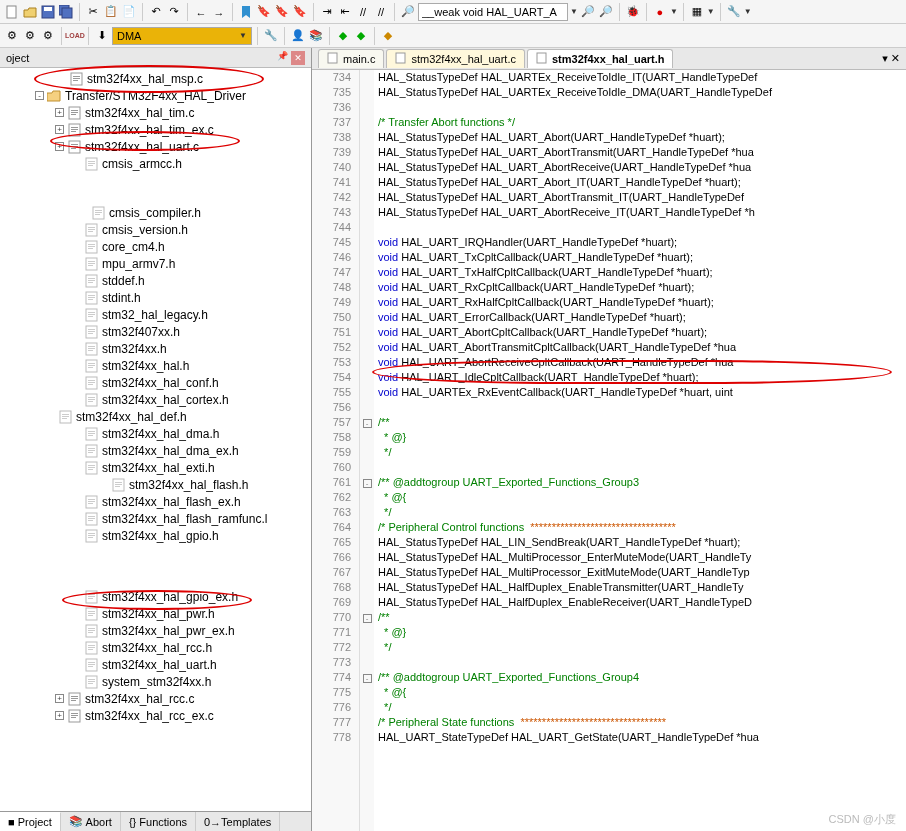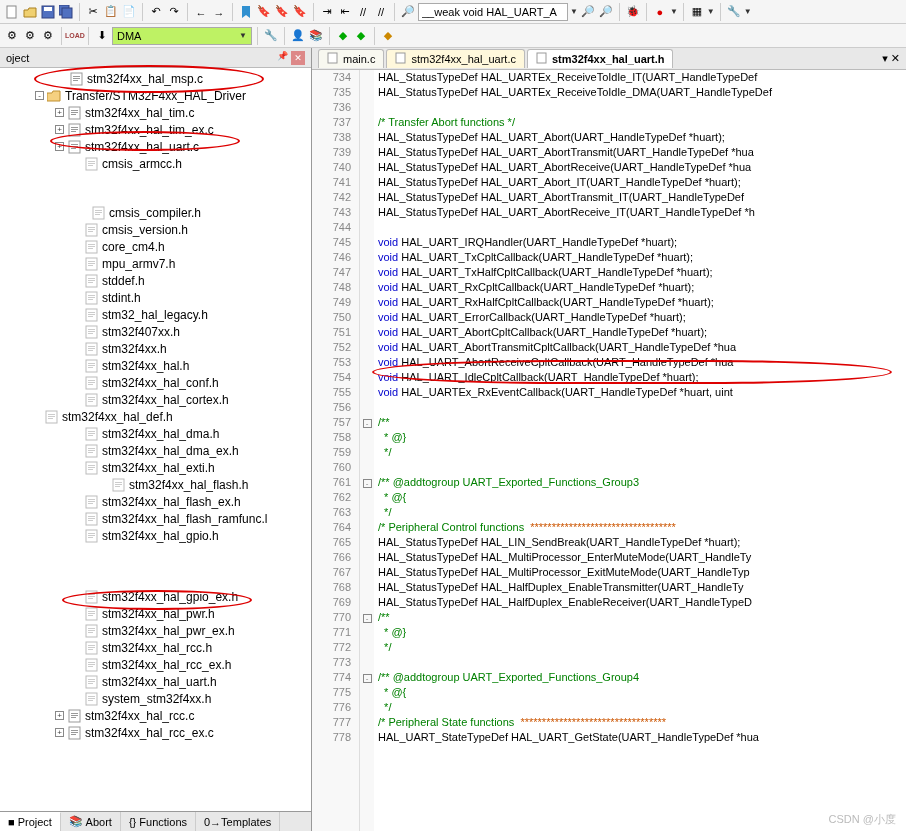--- a/index.html
+++ b/index.html
@@ -3,21 +3,21 @@
 <meta charset="utf-8">
 <style>
 * { margin: 0; padding: 0; box-sizing: border-box; font-family: "Segoe UI", Tahoma, sans-serif; font-size: 11px; }
 body { background: #f0f0f0; width: 906px; height: 831px; overflow: hidden; display: flex; flex-direction: column; }
 .toolbar { background: #f5f5f5; border-bottom: 1px solid #ccc; padding: 2px 4px; display: flex; align-items: center; gap: 2px; flex-wrap: wrap; min-height: 24px; }
 .toolbar-icon { width: 16px; height: 16px; display: inline-flex; align-items: center; justify-content: center; cursor: pointer; border: 1px solid transparent; }
 .sep { width: 1px; height: 18px; background: #ccc; margin: 0 3px; }
 .search-box { display: flex; align-items: center; gap: 2px; }
 .search-input { border: 1px solid #aaa; padding: 1px 3px; width: 150px; height: 18px; font-size: 11px; }
 .dropdown-arrow { font-size: 8px; color: #333; }
-.combo { border: 1px solid #aaa; padding: 1px 4px; width: 140px; height: 18px; background: #bef264; display: flex; align-items: center; justify-content: space-between; }
+.combo { border: 1px solid #aaa; padding: 1px 4px; width: 140px; height: 18px; background: #eab308; display: flex; align-items: center; justify-content: space-between; }
 .main-area { flex: 1; display: flex; overflow: hidden; }
 .project-panel { width: 312px; border-right: 1px solid #999; background: #fff; display: flex; flex-direction: column; }
 .panel-header { background: #e8e8e8; border-bottom: 1px solid #bbb; padding: 2px 6px; display: flex; align-items: center; justify-content: space-between; height: 20px; }
 .panel-close-btn { width: 14px; height: 14px; background: #d88; color: #fff; display: flex; align-items: center; justify-content: center; font-size: 9px; cursor: pointer; }
 .tree { flex: 1; overflow-y: auto; overflow-x: hidden; padding: 2px 0; font-size: 12px; }
 .tree-node { display: flex; align-items: center; height: 17px; white-space: nowrap; cursor: default; padding-left: 30px; }
 .tree-node .exp { width: 9px; height: 9px; border: 1px solid #888; display: flex; align-items: center; justify-content: center; font-size: 8px; line-height: 1; margin-right: 3px; color: #444; }
 .tree-node .noexp { width: 11px; margin-right: 3px; }
 .file-icon { width: 14px; height: 14px; margin-right: 4px; display: inline-flex; align-items: center; justify-content: center; }
 .folder-open { color: #d4a040; }
@@ -356,21 +356,21 @@
           <span class="file-icon file-h">
             <svg width="13" height="14">
               <rect x="1" y="1" width="11" height="12" fill="#fff" stroke="#bbb"></rect>
               <rect x="3" y="4" width="7" height="1" fill="#ccc"></rect>
               <rect x="3" y="6" width="7" height="1" fill="#ccc"></rect>
               <rect x="3" y="8" width="5" height="1" fill="#ccc"></rect>
             </svg>
           </span>
           <span class="tree-label">stm32f4xx_hal_cortex.h</span>
         </div>
-        <div class="tree-node" style="padding-left: 30px;">
+        <div class="tree-node" style="padding-left: 44px;">
           <span class="noexp"></span>
           <span class="file-icon file-h">
             <svg width="13" height="14">
               <rect x="1" y="1" width="11" height="12" fill="#fff" stroke="#bbb"></rect>
               <rect x="3" y="4" width="7" height="1" fill="#ccc"></rect>
               <rect x="3" y="6" width="7" height="1" fill="#ccc"></rect>
               <rect x="3" y="8" width="5" height="1" fill="#ccc"></rect>
             </svg>
           </span>
           <span class="tree-label">stm32f4xx_hal_def.h</span>
@@ -499,32 +499,20 @@
           <span class="noexp"></span>
           <span class="file-icon file-h">
             <svg width="13" height="14">
               <rect x="1" y="1" width="11" height="12" fill="#fff" stroke="#bbb"></rect>
               <rect x="3" y="4" width="7" height="1" fill="#ccc"></rect>
               <rect x="3" y="6" width="7" height="1" fill="#ccc"></rect>
               <rect x="3" y="8" width="5" height="1" fill="#ccc"></rect>
             </svg>
           </span>
           <span class="tree-label">stm32f4xx_hal_rcc.h</span>
-        </div>
-        <div class="tree-node" style="padding-left: 70px;">
-          <span class="noexp"></span>
-          <span class="file-icon file-h">
-            <svg width="13" height="14">
-              <rect x="1" y="1" width="11" height="12" fill="#fff" stroke="#bbb"></rect>
-              <rect x="3" y="4" width="7" height="1" fill="#ccc"></rect>
-              <rect x="3" y="6" width="7" height="1" fill="#ccc"></rect>
-              <rect x="3" y="8" width="5" height="1" fill="#ccc"></rect>
-            </svg>
-          </span>
-          <span class="tree-label">stm32f4xx_hal_rcc_ex.h</span>
         </div>
         <div class="tree-node" style="padding-left: 70px;">
           <span class="noexp"></span>
           <span class="file-icon file-h">
             <svg width="13" height="14">
               <rect x="1" y="1" width="11" height="12" fill="#fff" stroke="#bbb"></rect>
               <rect x="3" y="4" width="7" height="1" fill="#ccc"></rect>
               <rect x="3" y="6" width="7" height="1" fill="#ccc"></rect>
               <rect x="3" y="8" width="5" height="1" fill="#ccc"></rect>
             </svg>

